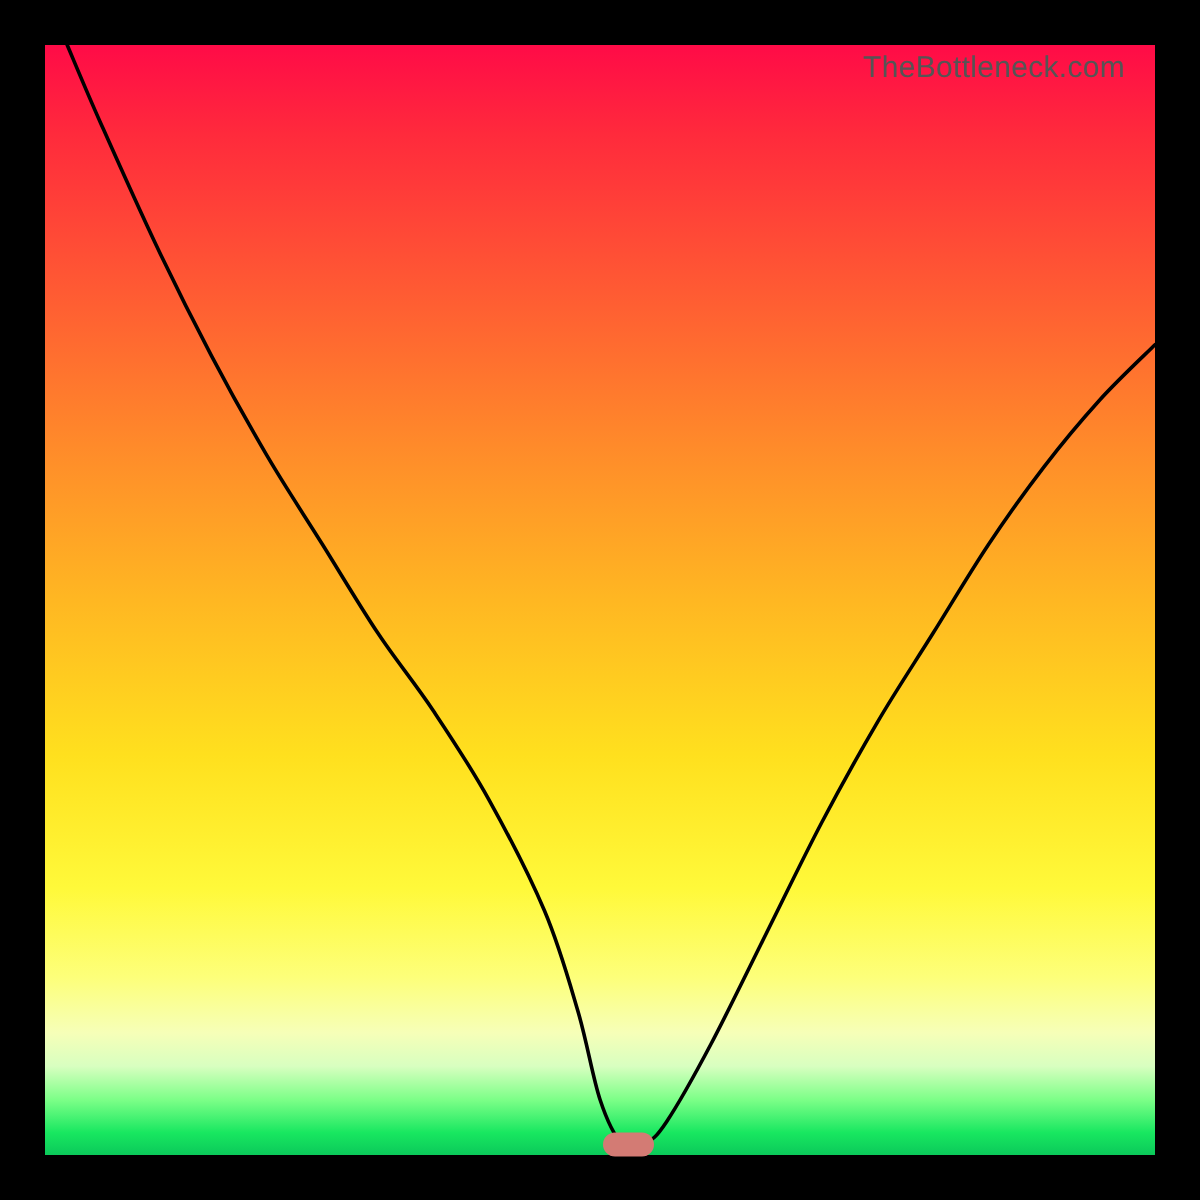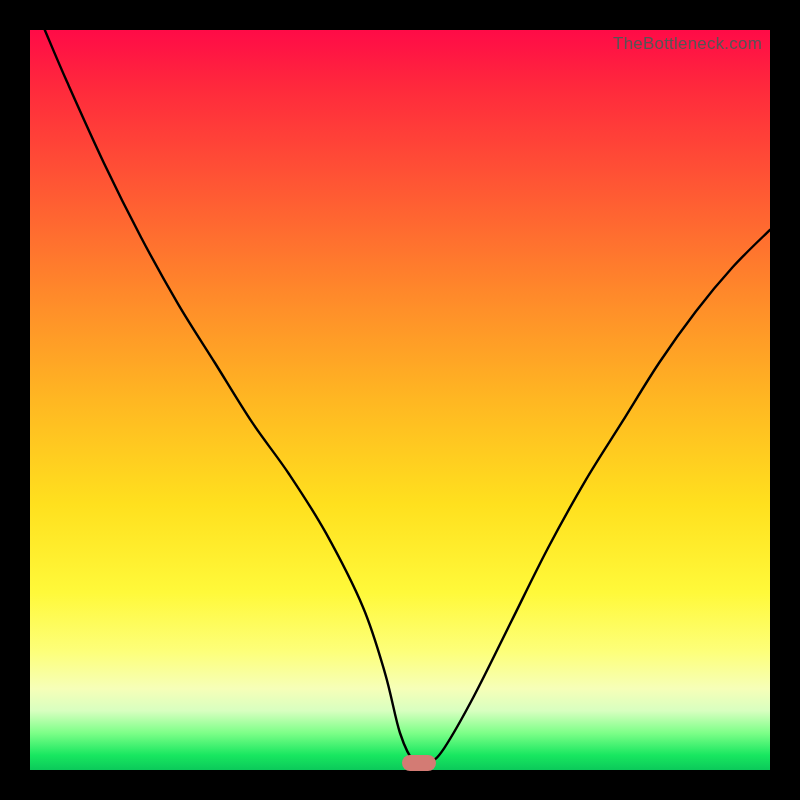--- a/index.html
+++ b/index.html
@@ -37,23 +37,23 @@
       #f6ffb8 89%,
       #d8ffc0 92%,
       #7dff88 95%,
       #18e760 98%,
       #0bc95a 100%
     );
   }
   .watermark {
     position: absolute;
     top: 4px;
-    right: 8px;
+    right: 20px;
     color: #555;
-    font-size: 17px;
+    font-size: 20px;
     font-weight: 500;
     letter-spacing: 0.2px;
     user-select: none;
   }
   svg.curve {
     position: absolute;
     inset: 0;
     width: 100%;
     height: 100%;
     overflow: visible;

